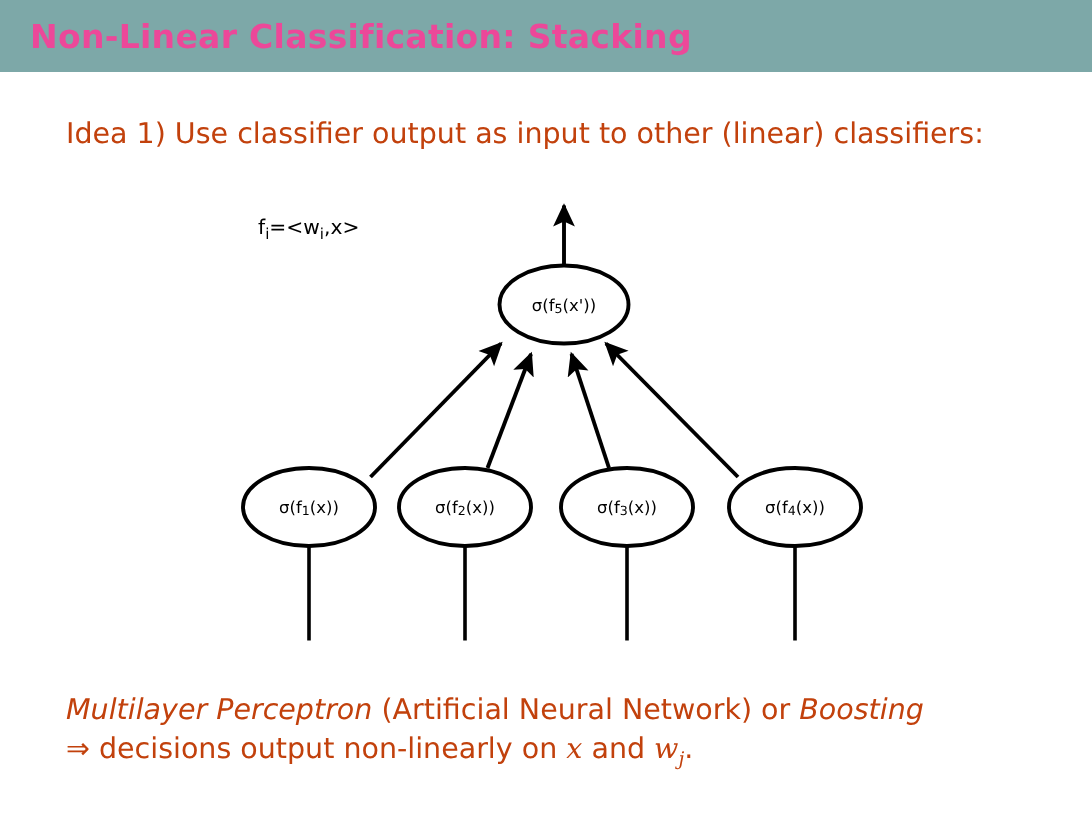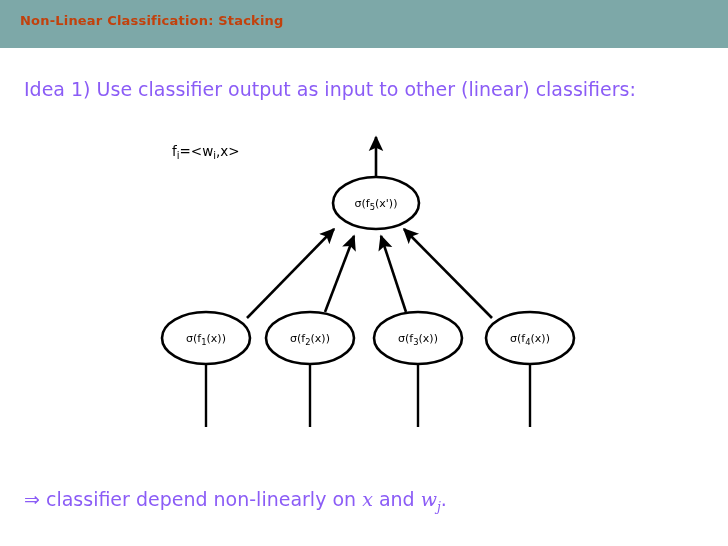--- a/index.html
+++ b/index.html
@@ -20,34 +20,35 @@
     position: absolute;
     left: 0; top: 0;
     width: 728px;
     height: 48px;
     background: #7da8a8;
   }
   #slide-title {
     position: absolute;
     left: 20px;
     top: 13px;
-    font-size: 13px;
+    font-size: 22px;
     font-weight: bold;
-    color: #c2410c;
+    color: #ec4899;
     letter-spacing: 0.2px;
     white-space: nowrap;
     font-family: "DejaVu Sans", sans-serif;
   }
   
   .body-line {
     position: absolute;
-    color: #8b5cf6;
+    color: #c2410c;
     font-size: 19px;
     white-space: nowrap;
     font-family: "DejaVu Sans", sans-serif;
+    margin-left: 20px;
   }
   #idea-line {
     left: 24px;
     top: 78px;
   }
   #footer-line-1 {
     left: 24px;
     top: 462px;
   }
   #footer-line-2 {
@@ -163,16 +164,17 @@
         <text class="node-label" x="418" y="229"><tspan>σ(f</tspan><tspan class="sub" dy="2.6">3</tspan><tspan dy="-2.6">(x))</tspan></text>
       </g>
 
       <g>
         <ellipse class="node-ellipse" cx="530" cy="228" rx="44" ry="26"></ellipse>
         <text class="node-label" x="530" y="229"><tspan>σ(f</tspan><tspan class="sub" dy="2.6">4</tspan><tspan dy="-2.6">(x))</tspan></text>
       </g>
     </svg>
   </div>
 
+  <div class="body-line" id="footer-line-1"><span class="ital">Multilayer Perceptron</span><span> (Artificial Neural Network) or </span><span class="ital">Boosting</span></div>
 
-  <div class="body-line" id="footer-line-2"><span>⇒ classifier depend non-linearly on </span><span class="mathvar">x</span><span> and </span><span class="mathvar"><span>w</span><sub>j</sub></span><span>.</span></div>
+  <div class="body-line" id="footer-line-2"><span>⇒ decisions output non-linearly on </span><span class="mathvar">x</span><span> and </span><span class="mathvar"><span>w</span><sub>j</sub></span><span>.</span></div>
 
 </div>
 
 </body></html>

